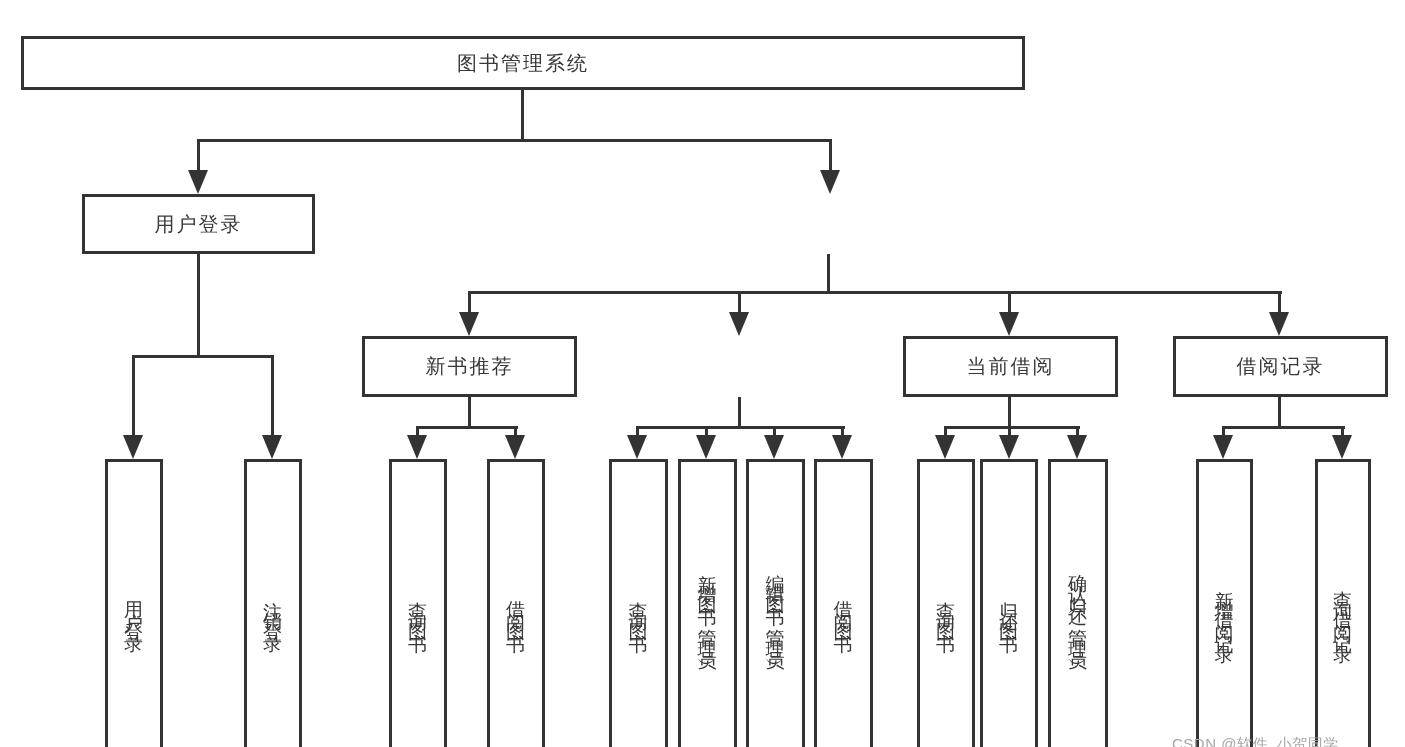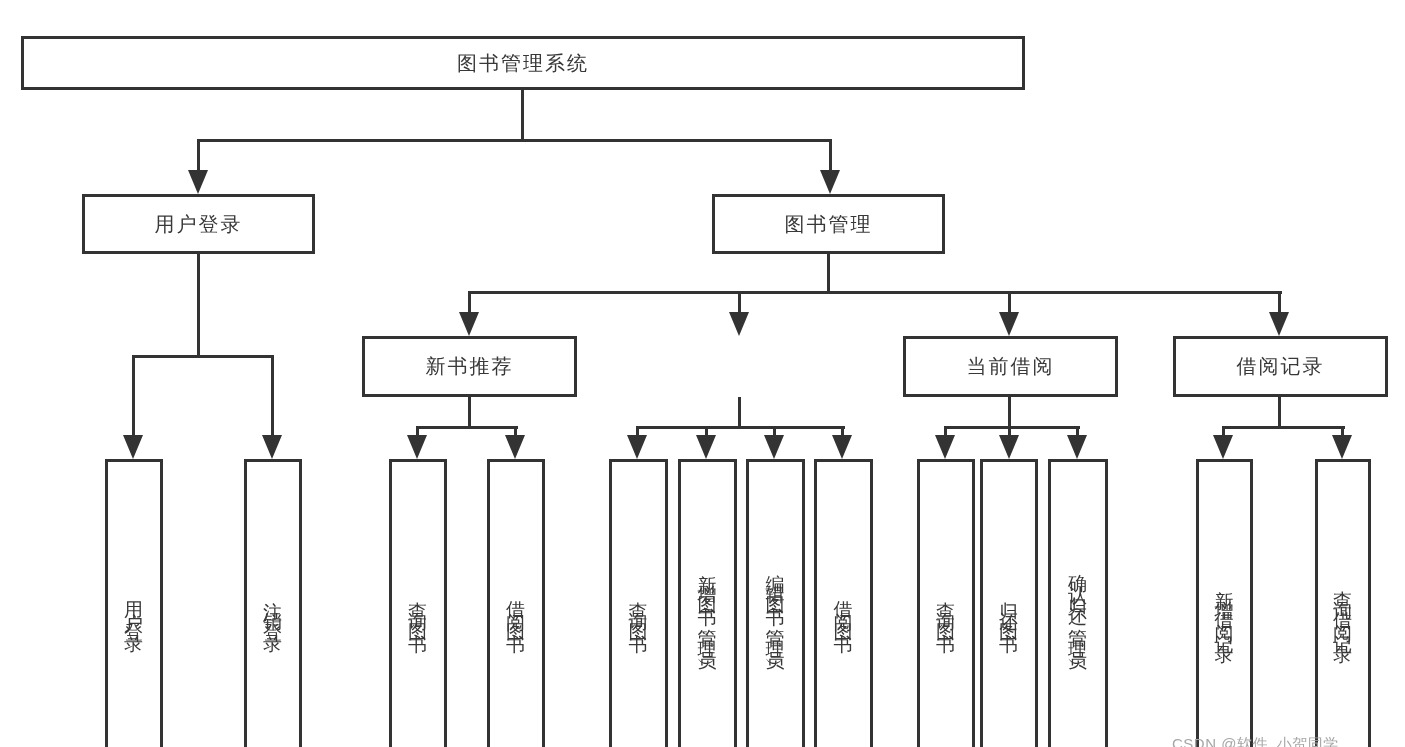--- a/index.html
+++ b/index.html
@@ -32,21 +32,20 @@
   }
 </style>
 </head>
 <body>
 
 <div class="canvas">
 
   <div class="box" style="left:21px; top:14px; width:1004px; height:54px;">图书管理系统</div>
 
   <div class="box" style="left:82px; top:172px; width:233px; height:60px;">用户登录</div>
-  <div class="box" style="left:712px; top:172px; width:233px; height:60px;">图书管理</div>
 
   <div class="box" style="left:362px; top:314px; width:215px; height:61px;text-align:right;">新书推荐</div>
   <div class="box" style="left:1173px; top:314px; width:215px; height:61px;">借阅记录</div>
   <div class="box" style="left:903px; top:314px; width:215px; height:61px;">当前借阅</div>
 
   <div class="box leaf" style="left:105px; top:437px; width:58px; height:298px;">用户登录</div>
   <div class="box leaf" style="left:244px; top:437px; width:58px; height:298px;">注销登录</div>
 
   <div class="box leaf" style="left:389px; top:437px; width:58px; height:298px;">查询图书</div>
   <div class="box leaf" style="left:487px; top:437px; width:58px; height:298px;">借阅图书</div>

